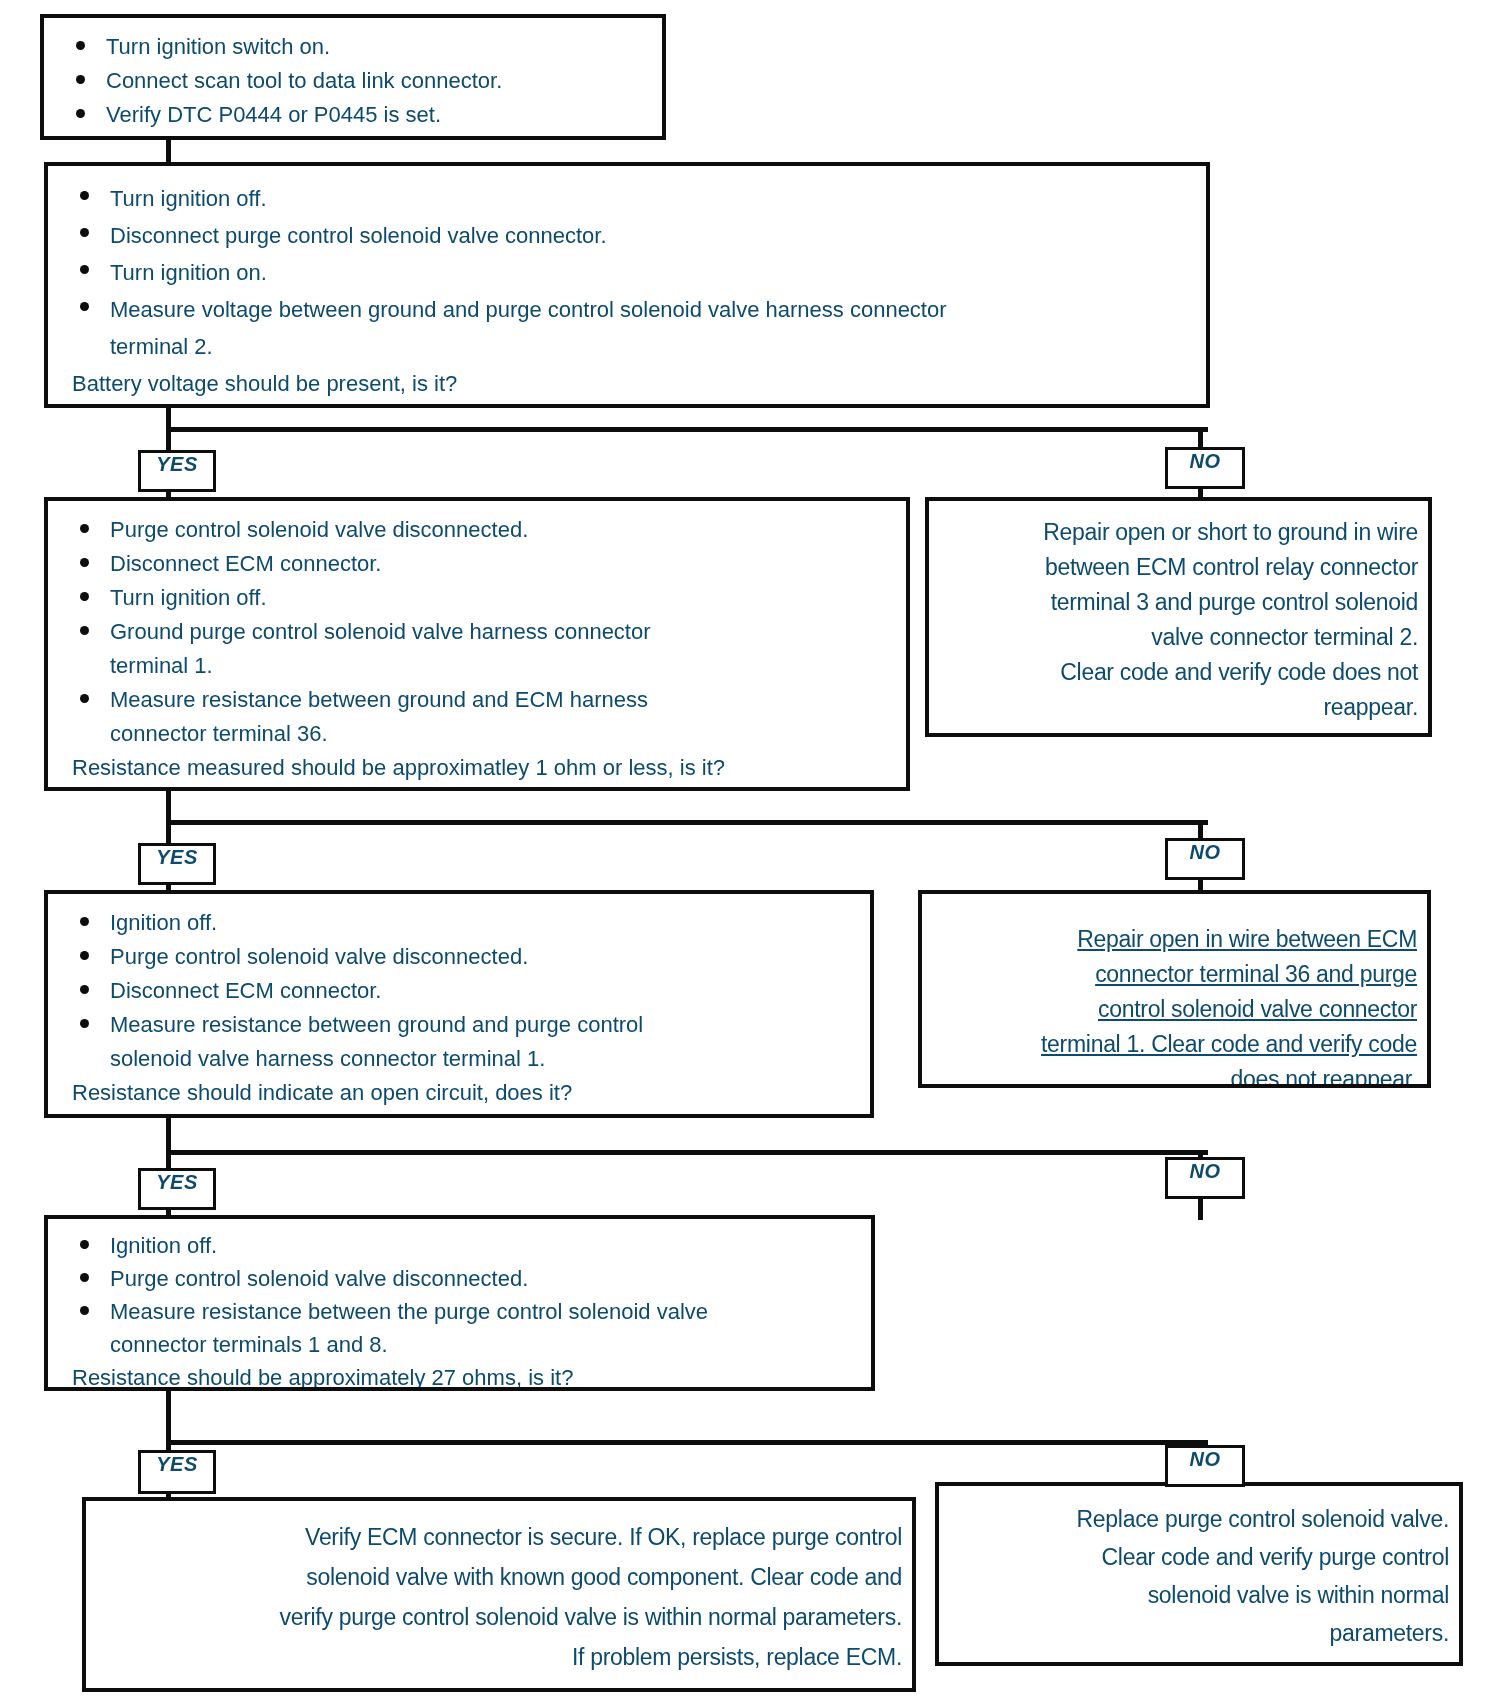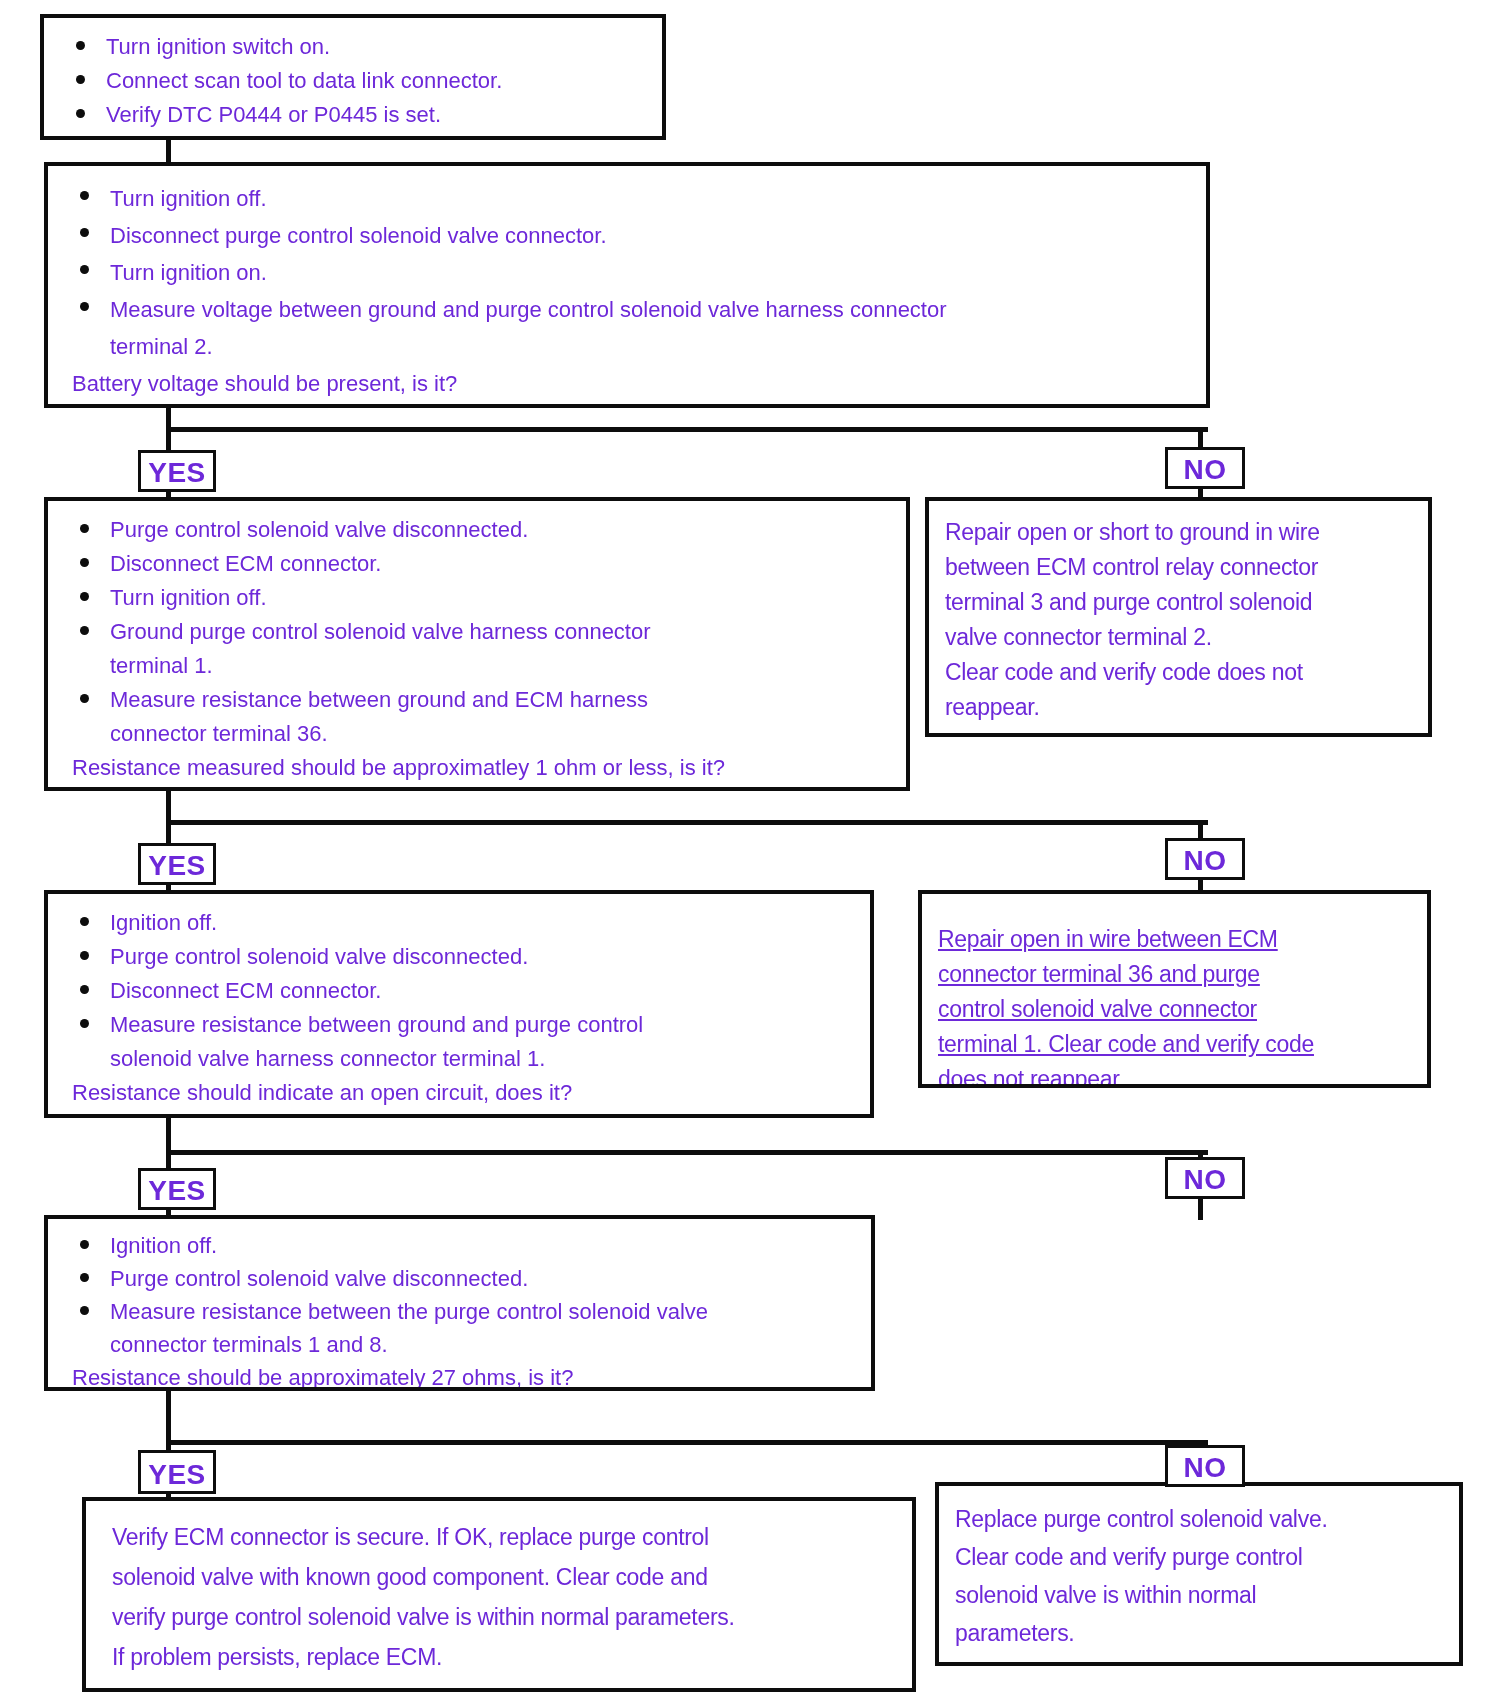--- a/index.html
+++ b/index.html
@@ -1,39 +1,39 @@
 <!DOCTYPE html>
 <html><head>
 <meta charset="utf-8">
 <style>
   * { margin:0; padding:0; box-sizing:border-box; }
   html,body { background:#ffffff; }
   .canvas {
     position:relative; width:1504px; height:1704px; background:#ffffff;
-    font-family:"Liberation Sans", sans-serif; color:#6d28d9;
+    font-family:"Liberation Sans", sans-serif; color:#0c4a6e;
   }
   .line { position:absolute; background:#0d0d0d; z-index:1; }
   .node {
     position:absolute; background:#ffffff; border:4px solid #0d0d0d;
     z-index:2; overflow:hidden;
   }
   .step { font-size:22px; }
   .bullets { list-style:none; }
   .bullets li { position:relative; padding-left:42px; white-space:pre-line; }
   .bullets li::before {
     content:""; position:absolute; left:12px; top:0.52em;
     width:9px; height:9px; border-radius:50%; background:#0d0d0d;
   }
   .question { margin-left:4px; white-space:pre-line; }
   .result { font-size:23px; letter-spacing:-0.3px; }
-  .result .rtext { white-space:pre-line; }
+  .result .rtext { white-space:pre-line;text-align:right; }
   .tag {
     position:absolute; background:#ffffff; border:3px solid #0d0d0d; z-index:3;
-    display:flex; align-items:flex-end; justify-content:center;
-    font-size:28px; font-weight:bold; letter-spacing:0.5px;
+    display:flex; align-items:flex-start; justify-content:center;
+    font-size:20px; font-weight:bold; letter-spacing:0.5px;font-style:italic;
   }
   
   #box1   { left:40px;  top:14px;   width:626px;  height:126px; padding:12px 16px 0 20px; line-height:34px; }
   #box2   { left:44px;  top:162px;  width:1166px; height:246px; padding:14px 16px 0 20px; line-height:37px; }
   #box3   { left:44px;  top:497px;  width:866px;  height:294px; padding:12px 16px 0 20px; line-height:34px; }
   #box4   { left:44px;  top:890px;  width:830px;  height:228px; padding:12px 16px 0 20px; line-height:34px; }
   #box5   { left:44px;  top:1215px; width:831px;  height:176px; padding:10px 16px 0 20px; line-height:33px; }
   #rno1   { left:925px; top:497px;  width:507px;  height:240px; padding:14px 10px 0 16px; line-height:35px; }
   #rno2   { left:918px; top:890px;  width:513px;  height:198px; padding:28px 10px 0 16px; line-height:35px;text-decoration:underline; }
   #rno3   { left:905px; top:1218px; width:510px;  height:182px; padding:8px 10px 0 16px;  line-height:34px; }

